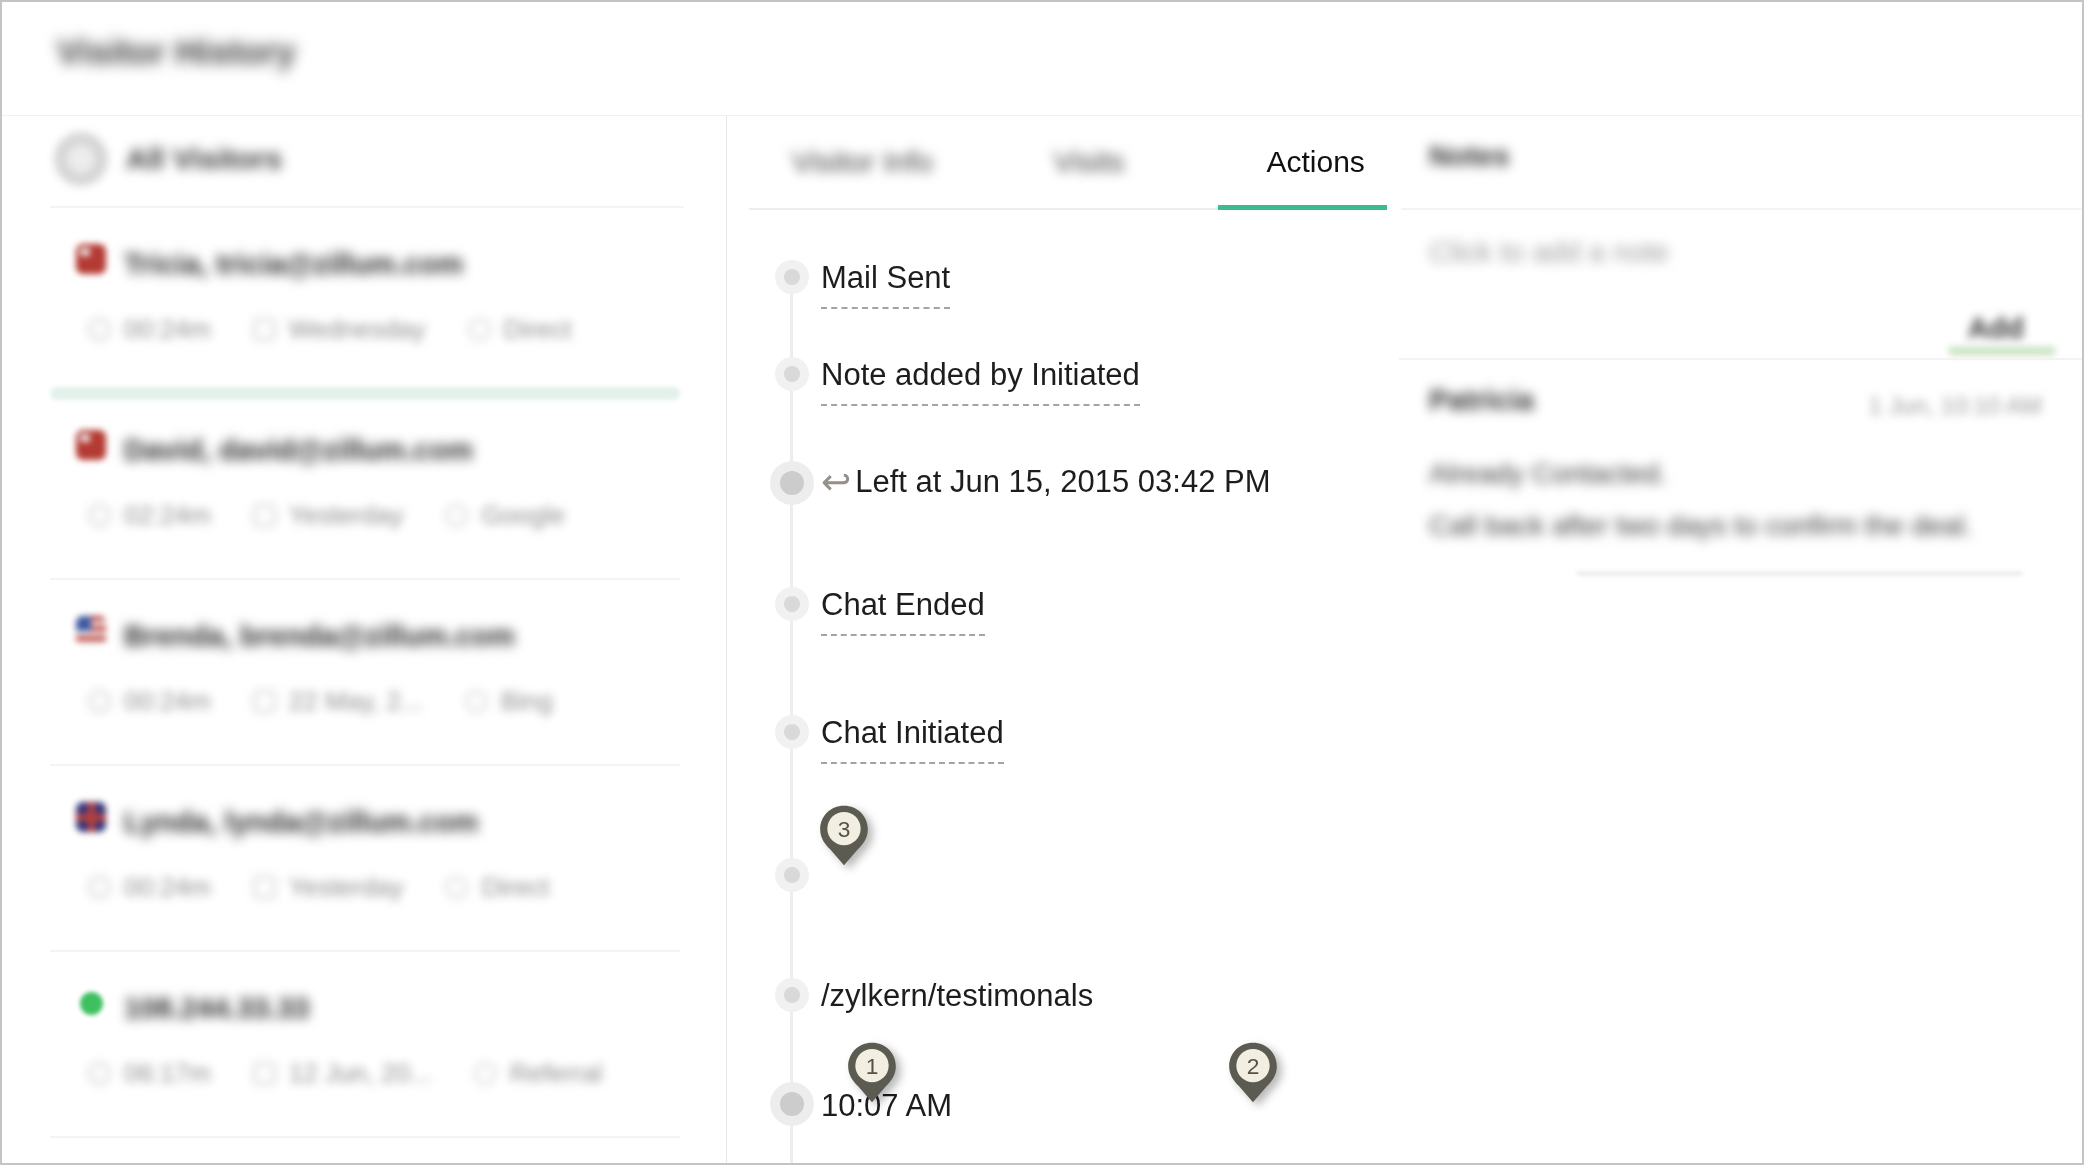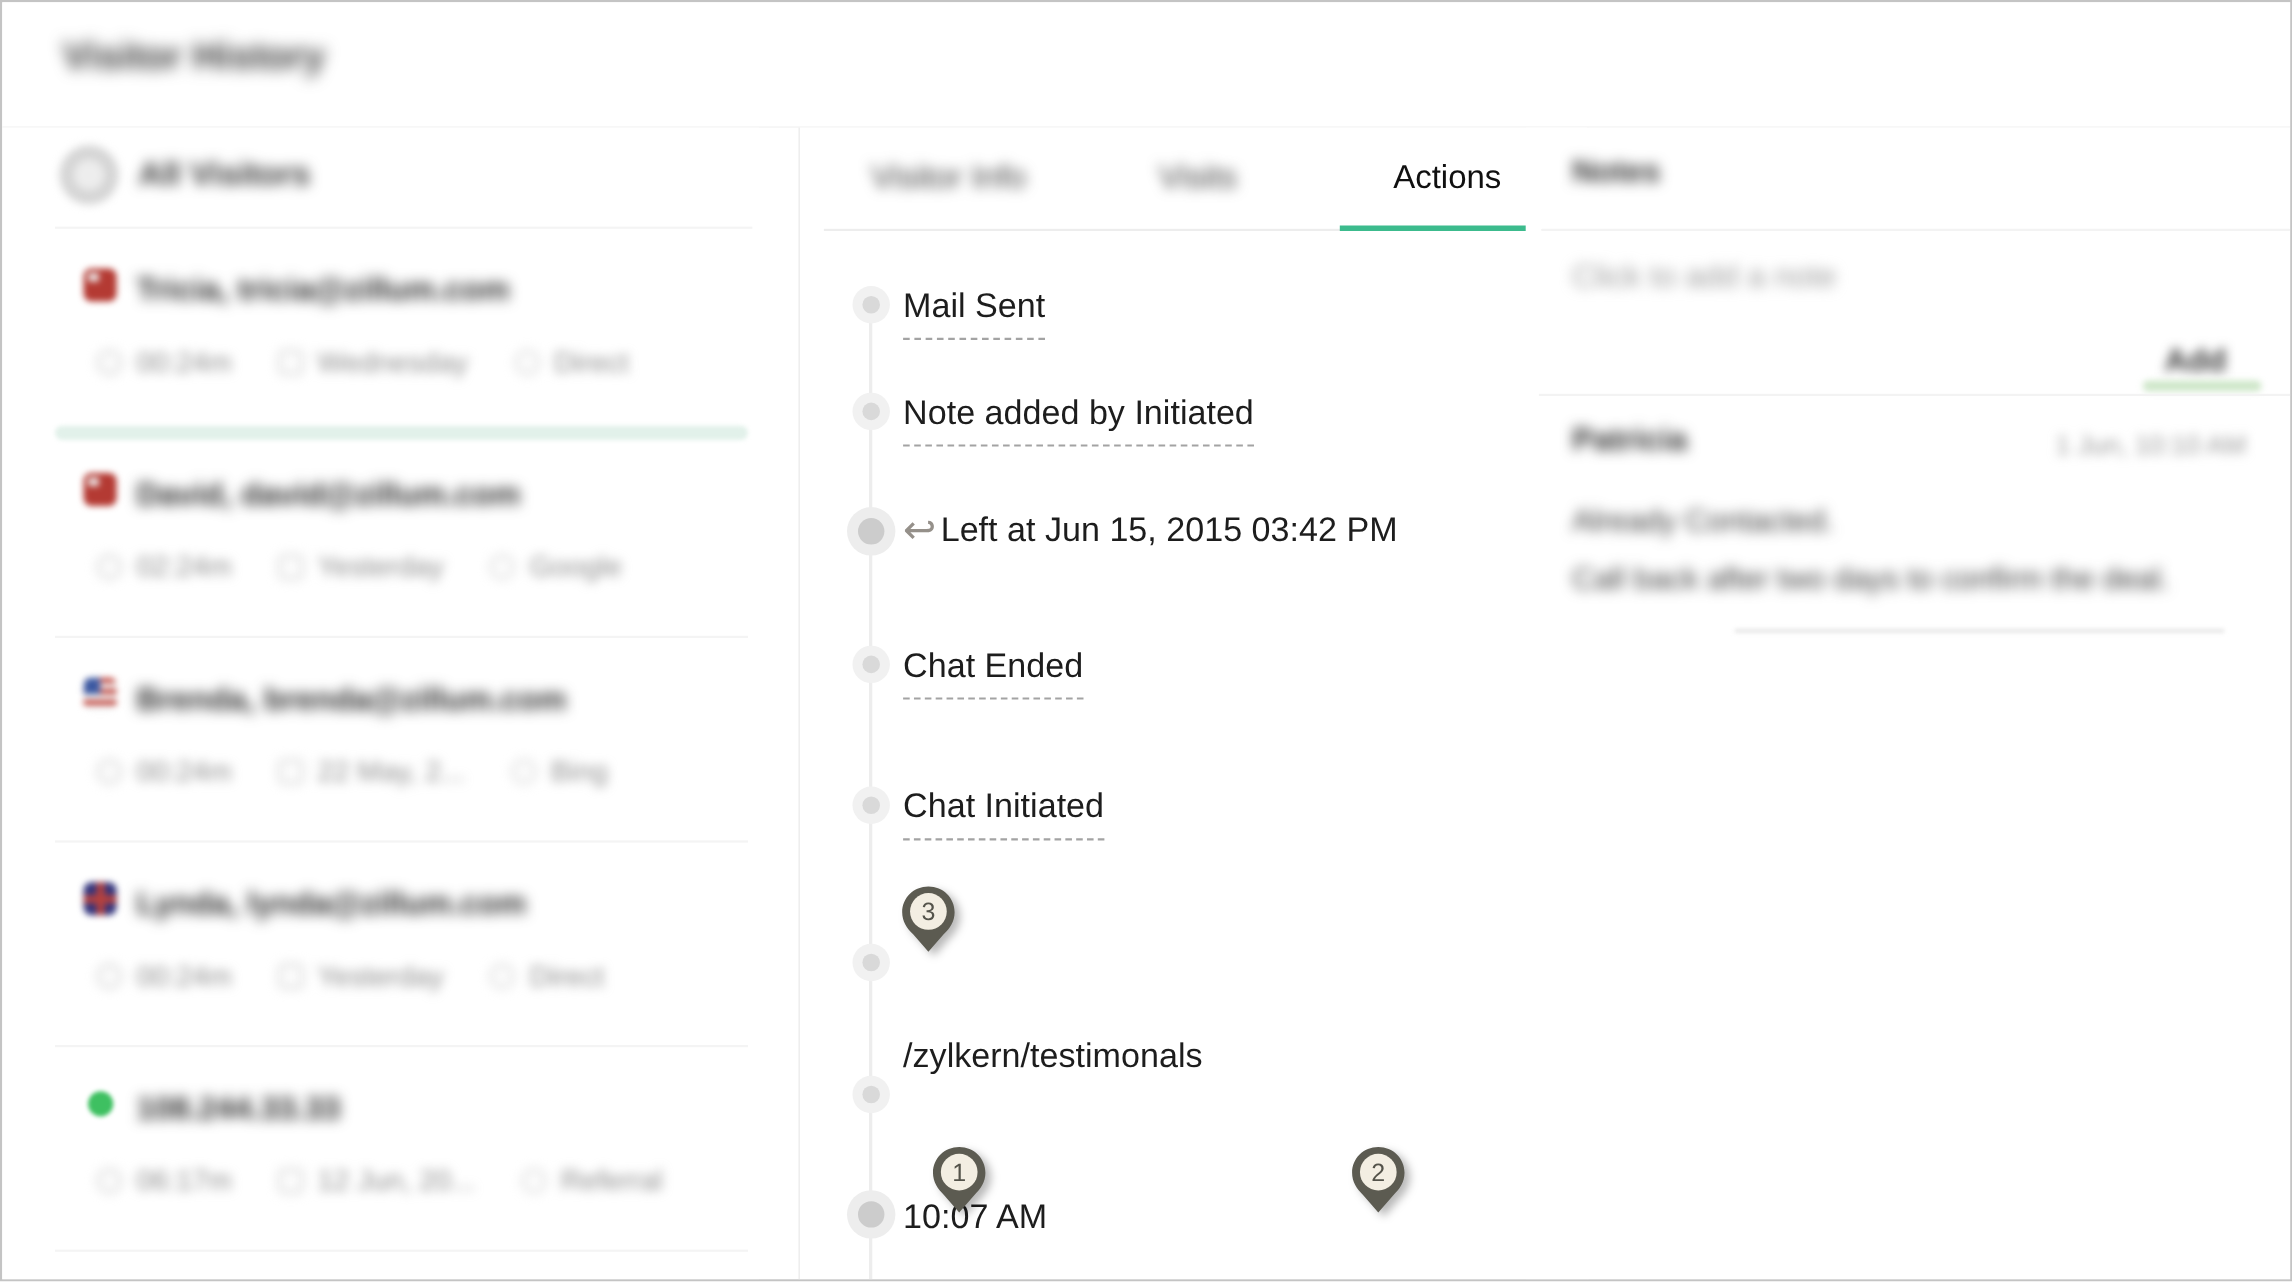--- a/index.html
+++ b/index.html
@@ -47,21 +47,21 @@
   .tab.active::after{content:"";position:absolute;left:16px;right:12px;bottom:-2px;height:5px;background:#3cbb8d;}
 
   .rail{position:absolute;left:63px;top:160px;bottom:0;width:3px;background:#ededed;}
   .dot{position:absolute;left:48px;width:34px;height:34px;border-radius:50%;background:#f1f1f1;}
   .dot::after{content:"";position:absolute;inset:9px;border-radius:50%;background:#d9d9d9;}
   .dot.lg{left:43px;width:44px;height:44px;background:#ededed;}
   .dot.lg::after{inset:10px;background:#cccccc;}
   .d0{top:144px;} .d1{top:241px;} .d2{top:345px;} .d3{top:471px;} .d4{top:599px;} .d5{top:742px;} .d6{top:862px;} .d7{top:966px;}
 
   .tl-item{position:absolute;left:94px;font-size:31px;color:#1d1d1d;line-height:40px;white-space:nowrap;}
-  .t0{top:142px;} .t1{top:239px;} .t2{top:346px;} .t3{top:469px;} .t4{top:597px;} .t5{top:740px;} .t6{top:824px;} .t7{top:967px;white-space:normal;width:590px;line-height:46px;}
+  .t0{top:142px;} .t1{top:239px;} .t2{top:346px;} .t3{top:469px;} .t4{top:597px;} .t5{top:740px;} .t6{top:860px;} .t7{top:967px;white-space:normal;width:590px;line-height:46px;}
   .dash{display:inline-block;padding-bottom:9px;border-bottom:2px dashed #a3a3a3;}
   .fade{-webkit-mask-image:linear-gradient(90deg,#000 70%,transparent 96%);mask-image:linear-gradient(90deg,#000 70%,transparent 96%);}
   .ret-arrow{color:#95908a;font-size:36px;margin-right:4px;vertical-align:-2px;}
 
   .pin{position:absolute;width:52px;height:63px;filter:drop-shadow(5px 4px 4px rgba(0,0,0,0.28));}
   .p3{left:91px;top:688px;} .p1{left:119px;top:925px;} .p2{left:500px;top:925px;}
 
   
   .notes{position:absolute;top:114px;left:1385px;right:0;bottom:0;background:#fff;}
   .notes-title{position:absolute;left:42px;top:24px;font-size:29px;font-weight:bold;color:#343434;}

